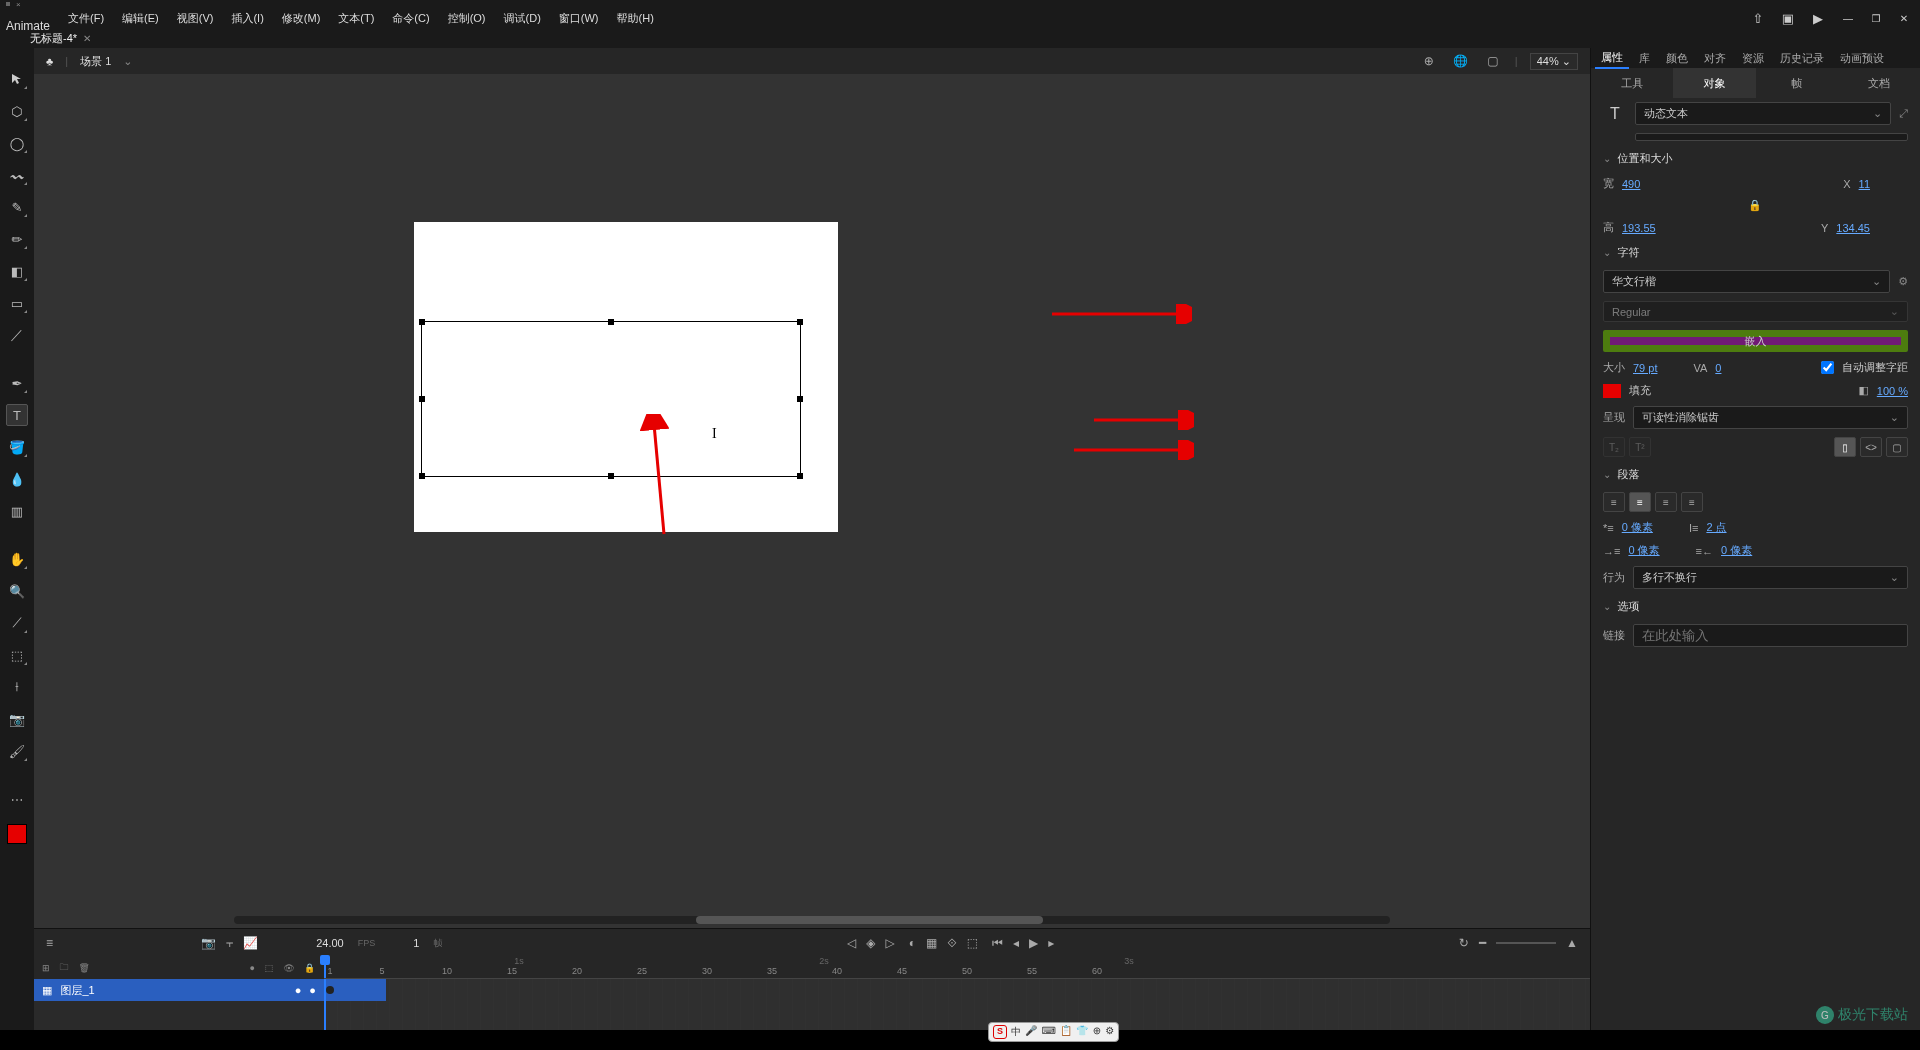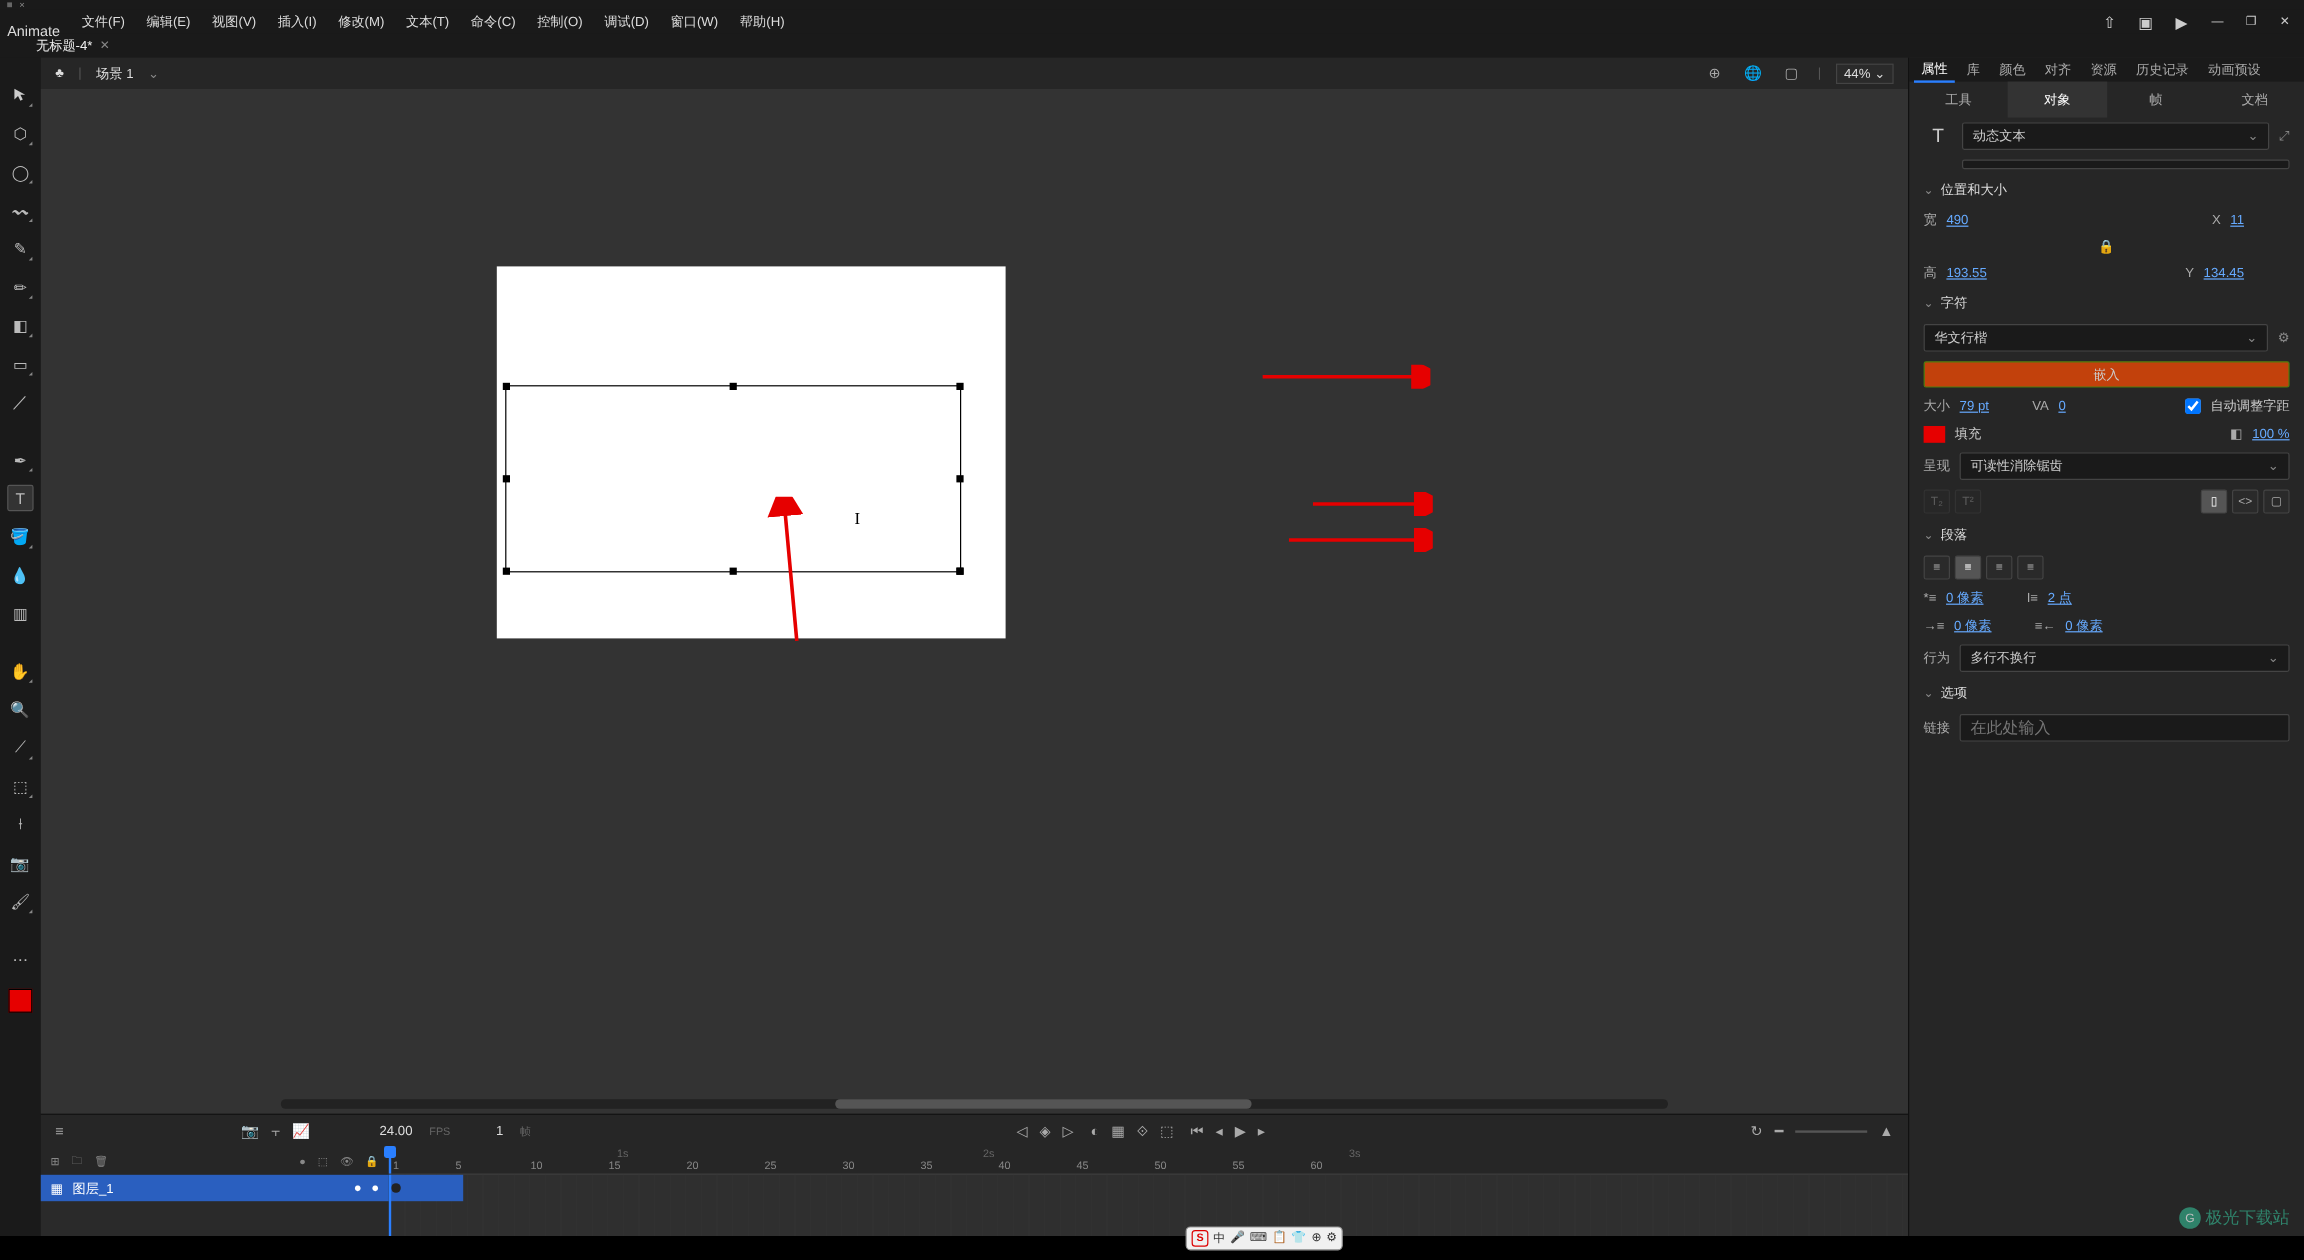--- a/index.html
+++ b/index.html
@@ -68,21 +68,21 @@
 .prow { display:flex; align-items:center; padding:4px 12px; gap:8px; }
 .prow .lbl { color:#aaa; }
 .prow .lnk { color:#6af; text-decoration:underline; }
 .dd { flex:1; background:#1a1a1a; border:1px solid #444; padding:3px 8px; display:flex; justify-content:space-between; align-items:center; border-radius:2px;}
 .dd::after { content:"⌄"; color:#888; }
 .secthdr { padding:6px 12px; color:#ddd; display:flex; align-items:center; gap:6px; }
 .secthdr::before { content:"⌄"; color:#888; font-size:10px; }
 .btnrow { display:flex; gap:4px; padding:4px 12px; }
 .btnrow .bb { width:22px; height:20px; background:#2a2a2a; border:1px solid #444; display:flex; align-items:center; justify-content:center; color:#aaa; font-size:10px; border-radius:2px;}
 .btnrow .bb.sel { background:#555; color:#fff; }
-.embed { margin:4px 12px; height:22px; background:#c2410c; border:1px solid #4d7c0f; display:flex; align-items:center; justify-content:center; border-radius:2px; }
+.embed { margin:4px 12px; height:22px; background:#701a75; border:7px solid #4d7c0f; display:flex; align-items:center; justify-content:center; border-radius:2px; }
 .fillsw { width:18px; height:14px; background:#e60000; }
 .inp { flex:1; background:#1a1a1a; border:1px solid #444; padding:3px 8px; color:#777; border-radius:2px;}
 .watermark { position:absolute; right:12px; bottom:26px; font-size:14px; color:#3a8; opacity:.7; pointer-events:none; display:flex; align-items:center; gap:4px;}
 .sysbadge { position:absolute; left:988px; bottom:8px; background:#f0f0f0; border:1px solid #999; border-radius:4px; padding:2px 4px; display:flex; gap:4px; font-size:10px; color:#333; z-index:50;}
 .sysbadge .s { color:#d00; font-weight:bold; border:1px solid #d00; border-radius:3px; padding:0 3px; font-size:9px;}
 .taskbar { position:absolute; left:0; right:0; bottom:0; height:20px; background:#000; display:flex; align-items:center; padding:0 8px; gap:12px; z-index:40;}
 .toptiny { height:8px; background:#1a1a1a; display:flex; padding-left:6px; gap:6px; align-items:center;}
 .toptiny .d { width:4px; height:4px; background:#666; }
 svg.arrow-svg { position:absolute; pointer-events:none; }
 </style>
@@ -347,20 +347,25 @@
       <div style="width:30px"></div>
     </div>
 
     <div class="secthdr">字符</div>
     <div class="prow">
       <div class="dd">
           <span>华文行楷</span>
         </div>
       <span style="color:#888">⚙</span>
     </div>
+    <div class="prow">
+        <div class="dd" style="opacity:.5">
+          <span>Regular</span>
+        </div>
+      </div>
     <div class="embed">嵌入</div>
     <div class="prow">
       <span class="lbl">大小</span>
       <span class="lnk">79 pt</span>
       <div style="width:20px"></div>
       <span style="color:#aaa">VA</span>
       <span class="lnk">0</span>
       <div style="flex:1"></div>
       <input type="checkbox" checked="" style="">
       <span>自动调整字距</span>

